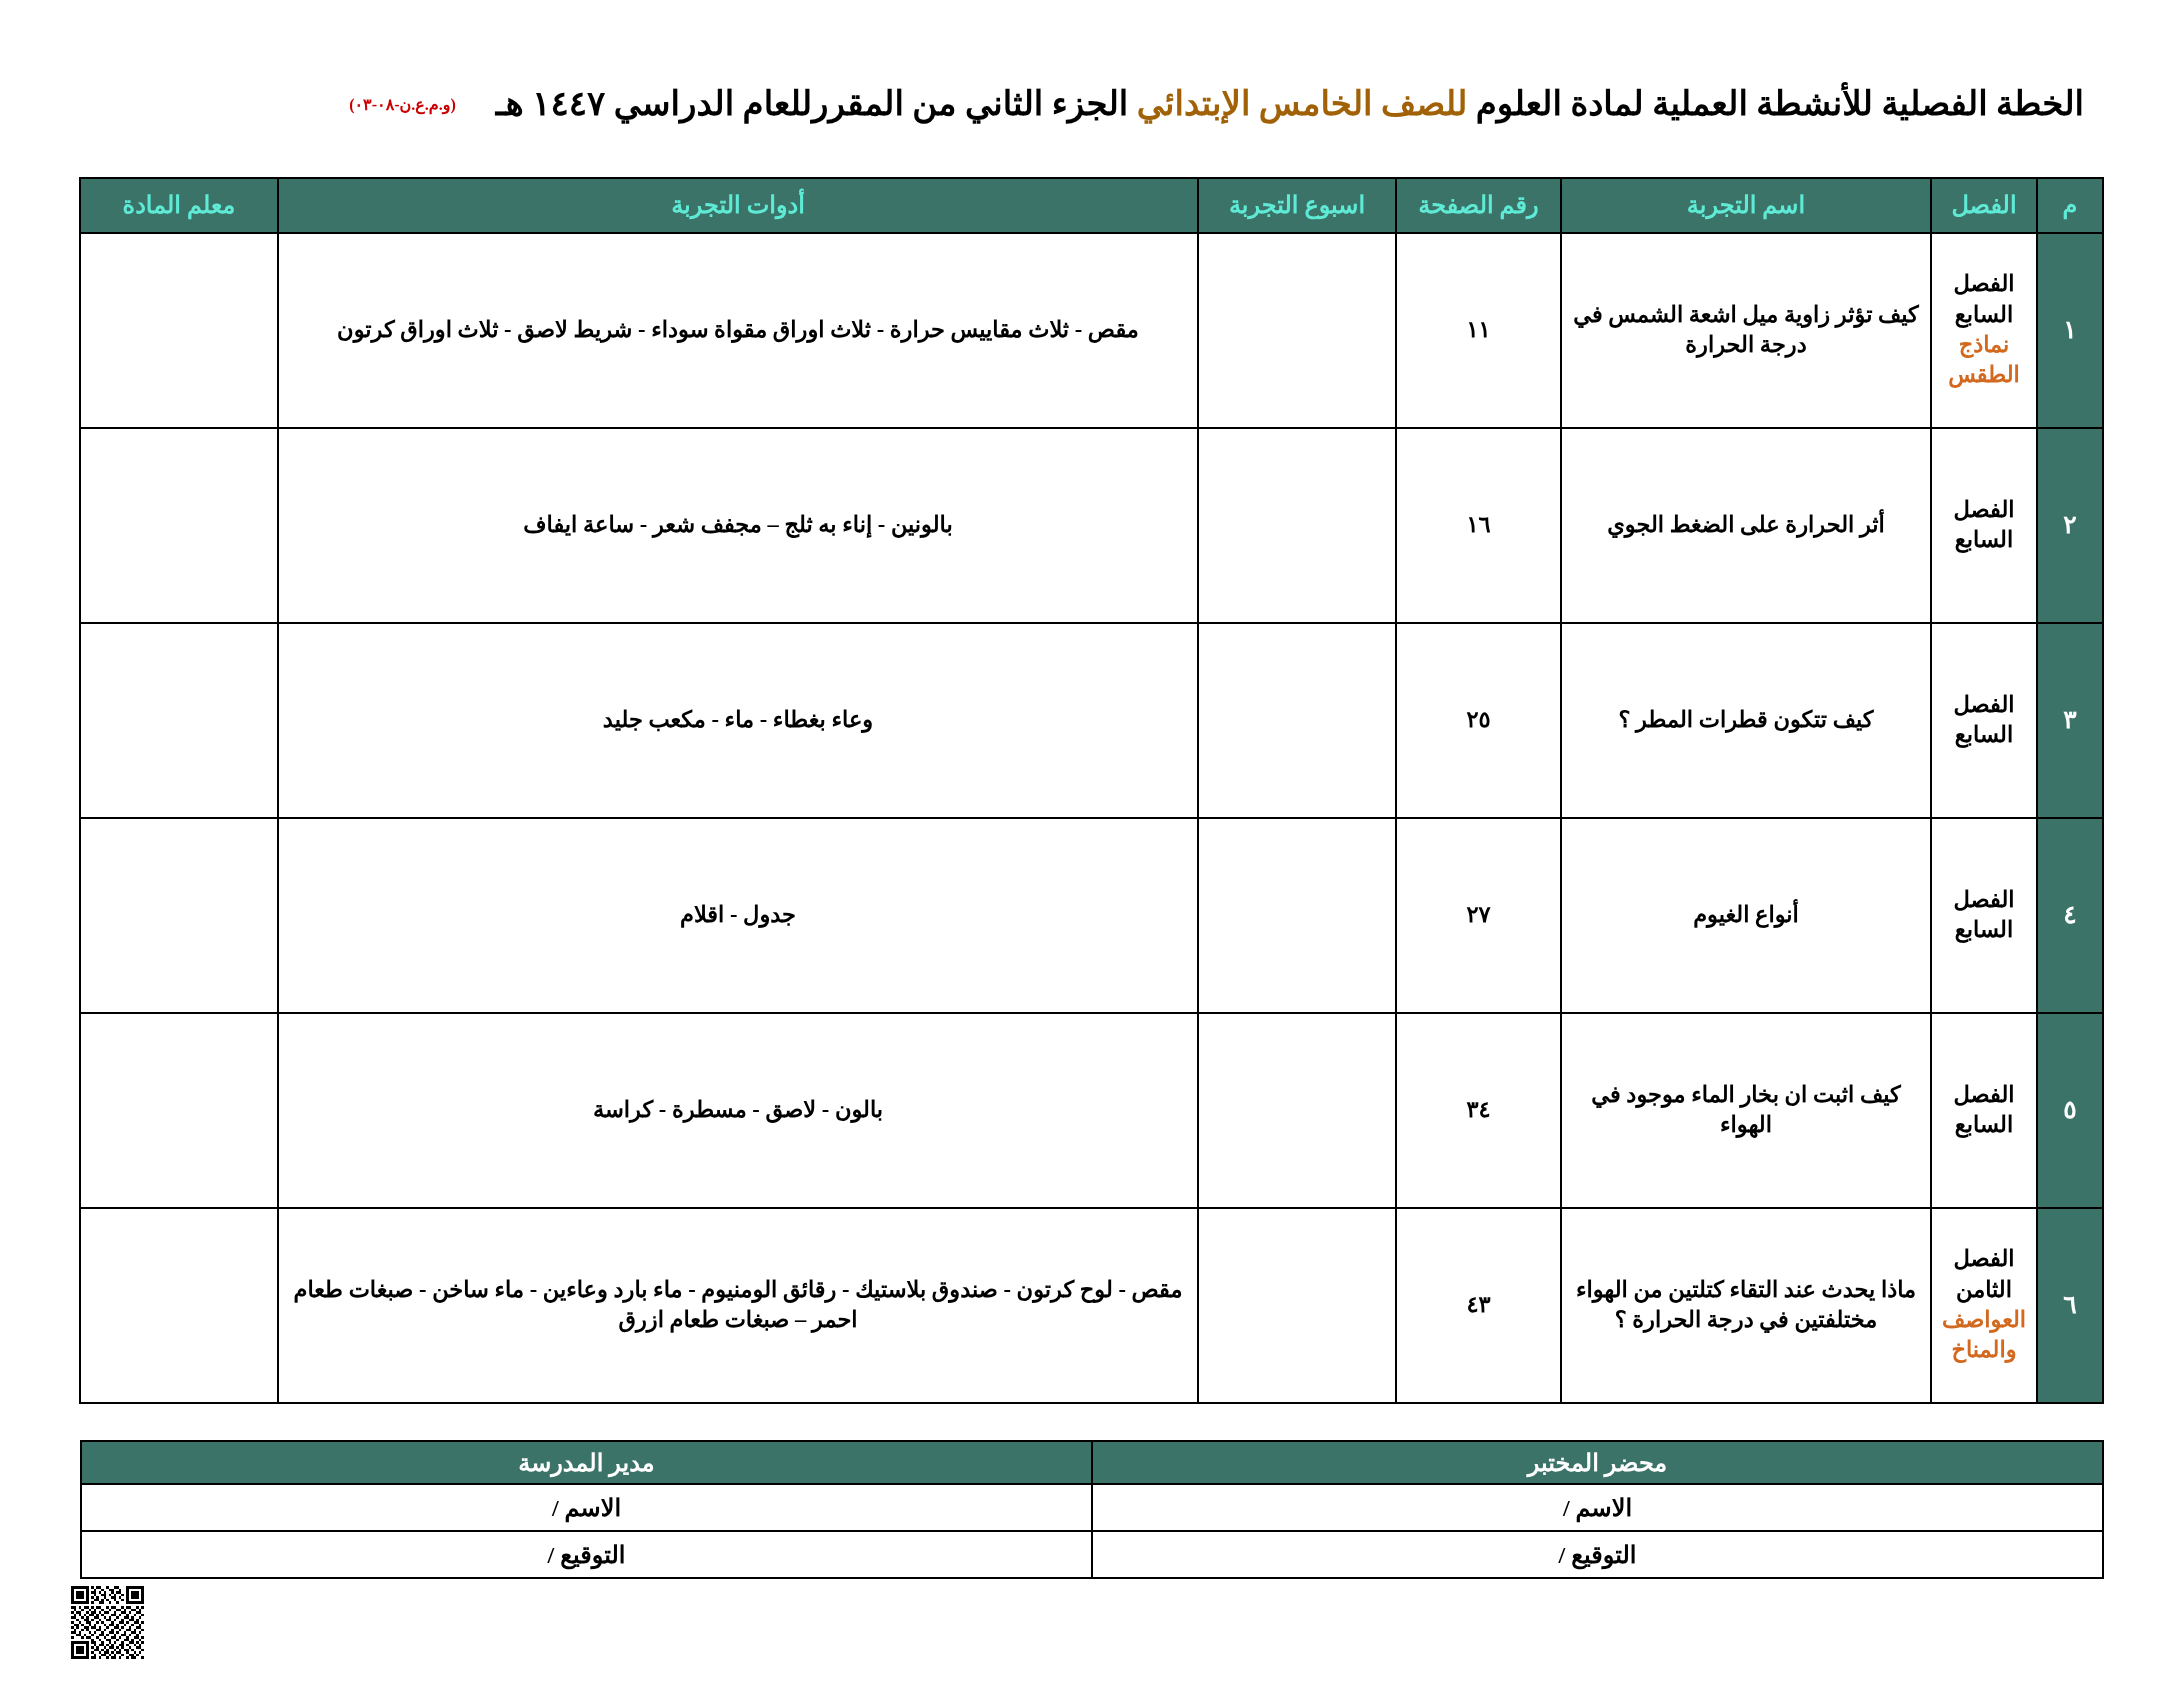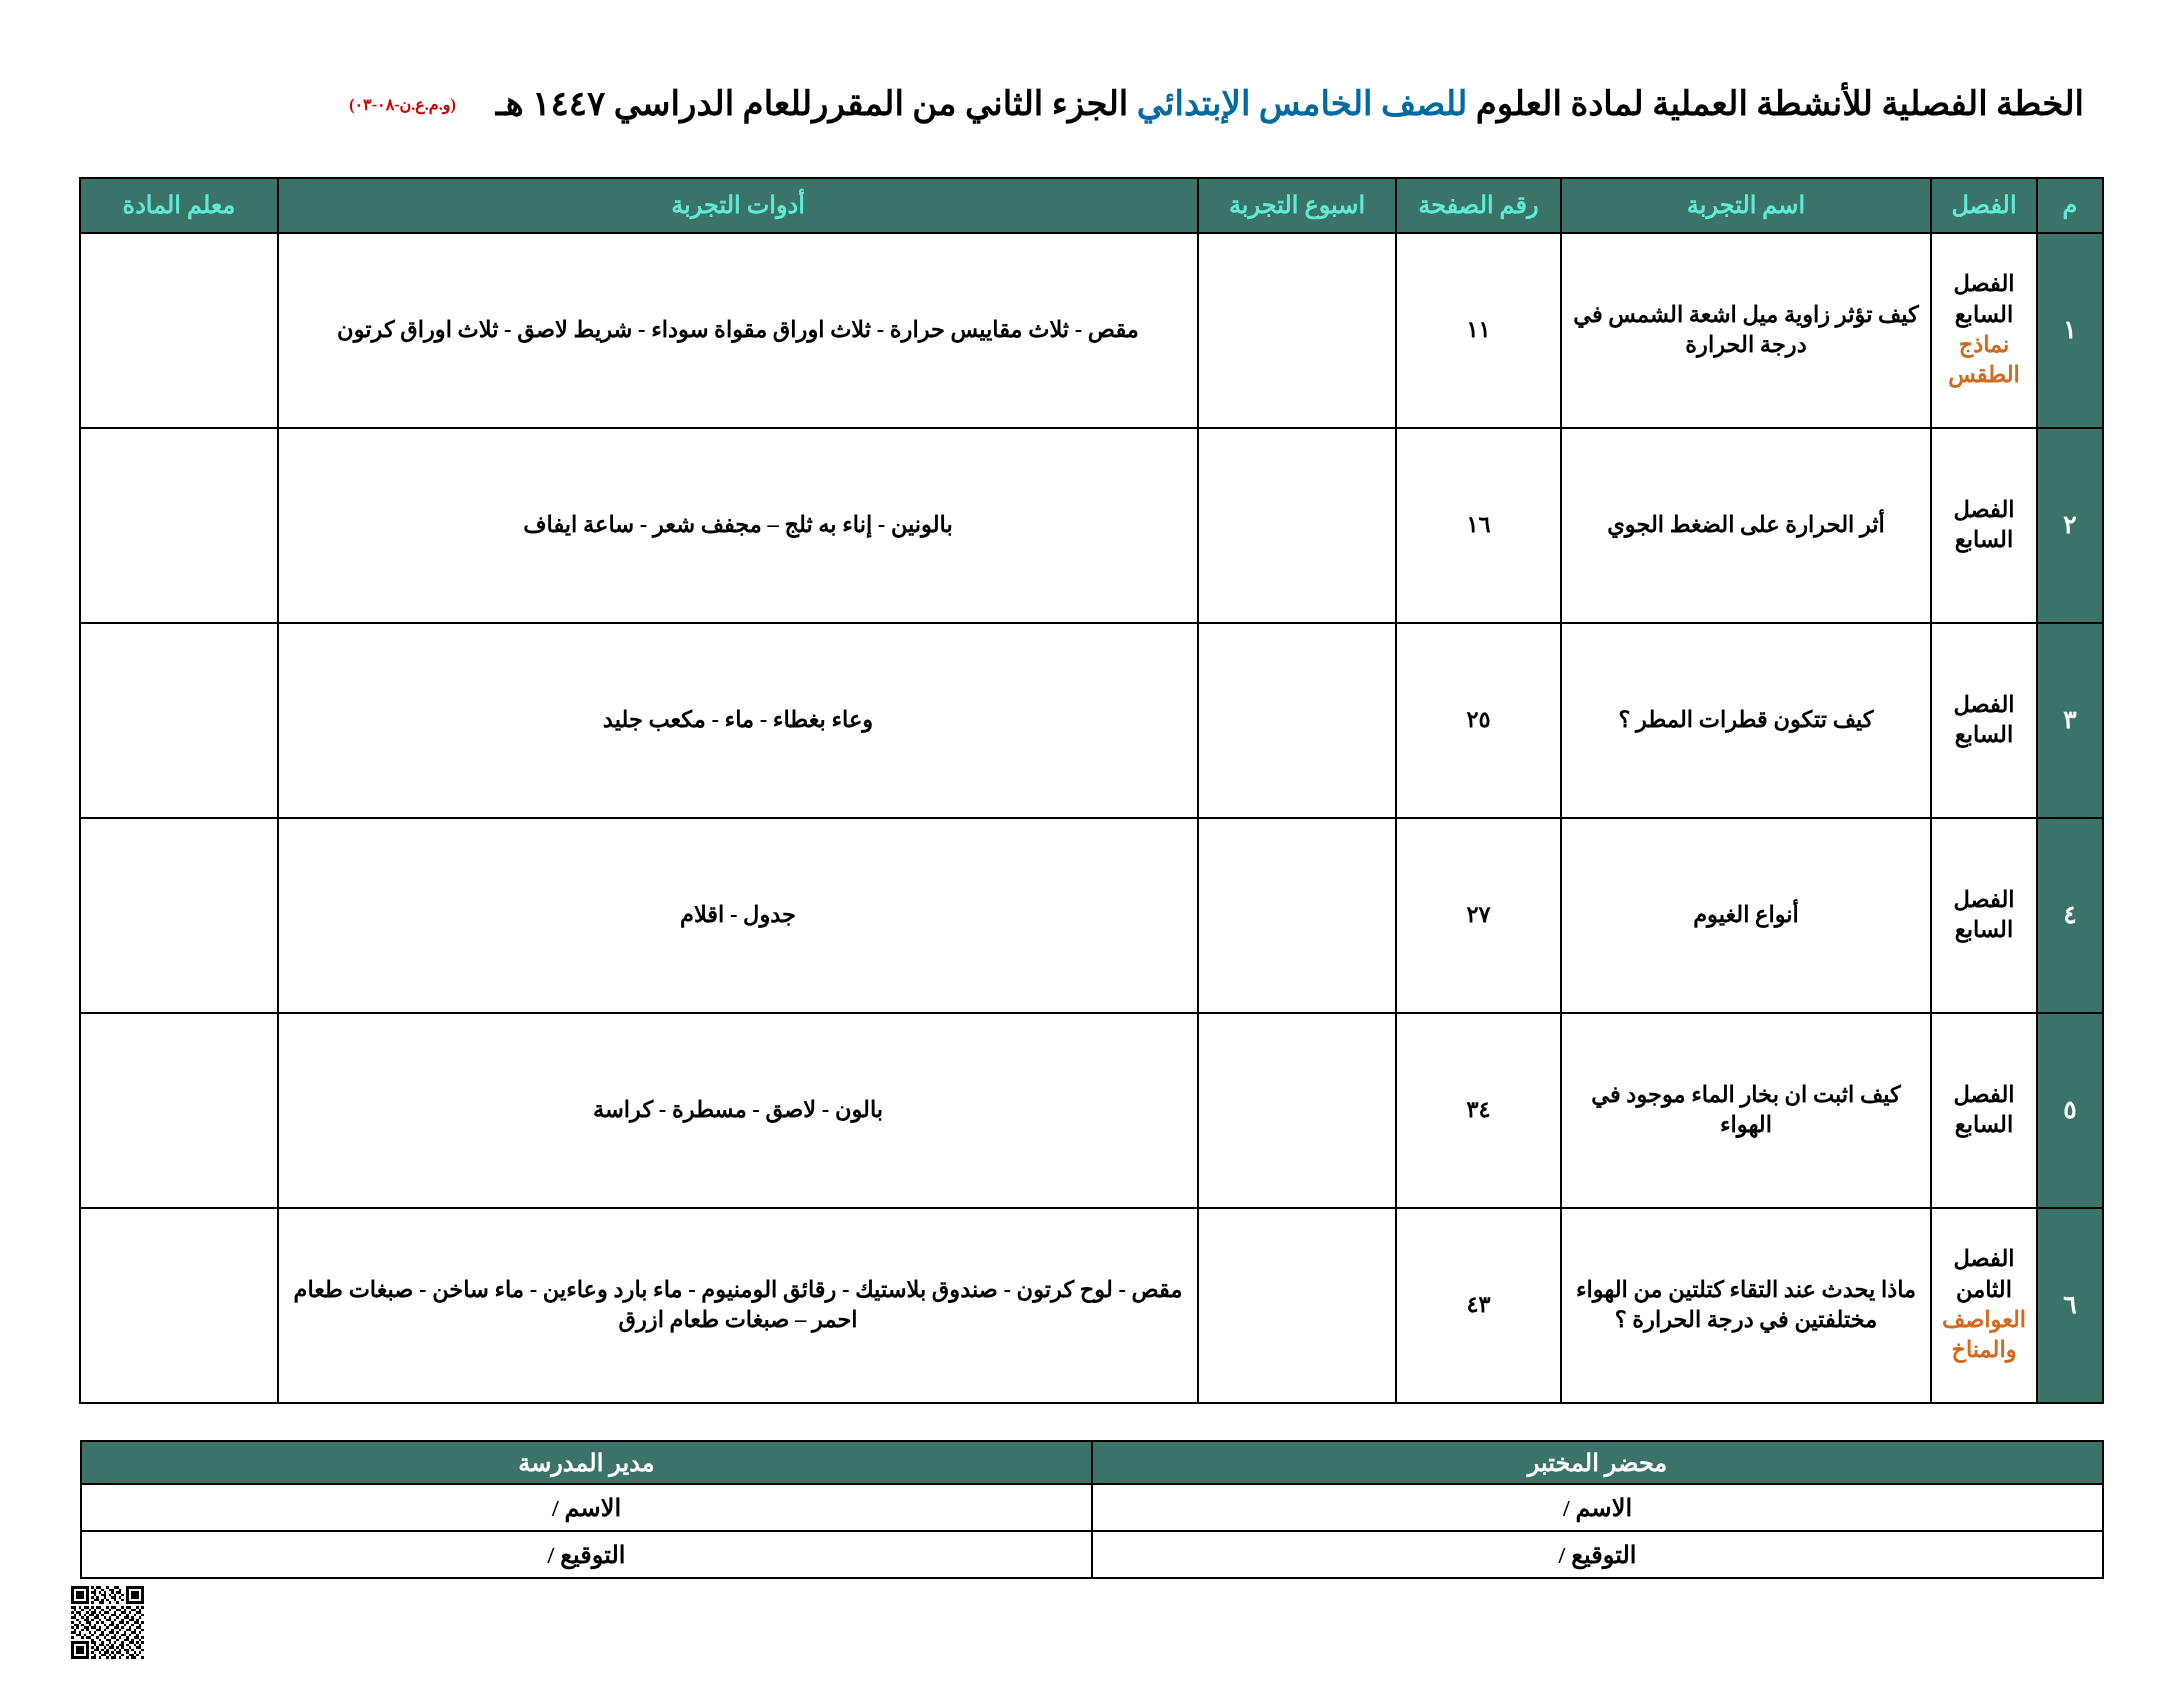--- a/index.html
+++ b/index.html
@@ -37,21 +37,21 @@
     white-space: nowrap;
   }
   .title-text {
     font-size: 34px;
     font-weight: bold;
     letter-spacing: 0px;
     line-height: 1;
     direction: rtl;
   }
   .title-text .green {
-    color: #0369a1;
+    color: #a16207;
   }
   .doc-code {
     color: #cc0000;
     font-size: 16px;
     font-weight: bold;
     margin-right: 40px;
     direction: rtl;
   }
 
   

